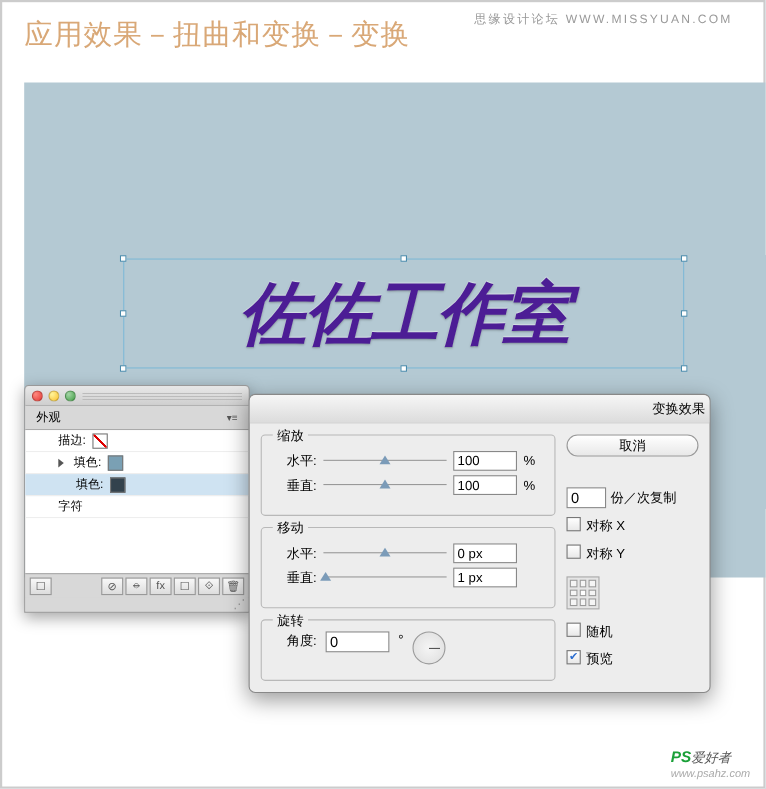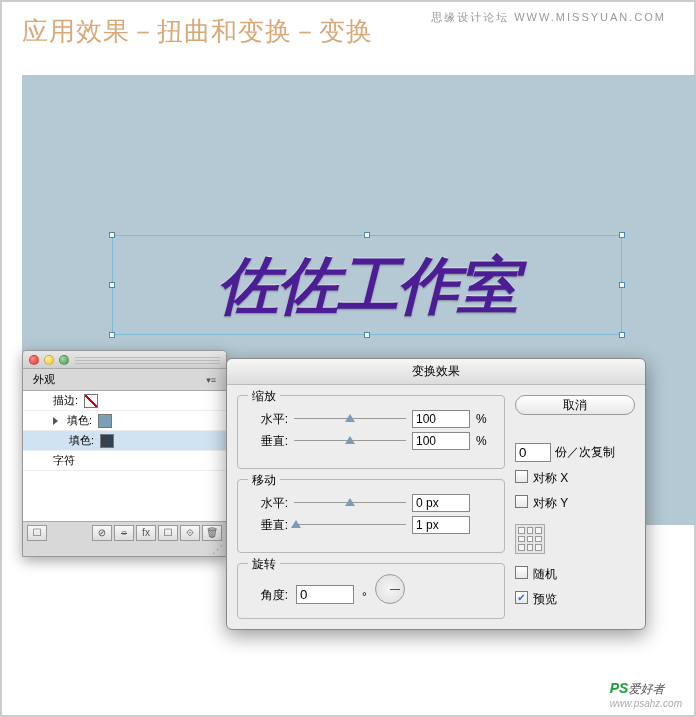--- a/index.html
+++ b/index.html
@@ -36,34 +36,34 @@
 .sw-col1 { background: #7aa0b4; } .sw-col2 { background: #33424d; } .sw-col3 { background: #b4c9d3; }
 .tri { display:inline-block; width:0; height:0; border-top:4px solid transparent; border-bottom:4px solid transparent; border-left:5px solid #555; margin-right:3px;}
 .ap-footer { height: 22px; background: #d8d8d8; border-top: 1px solid #aaa; display: flex; align-items: center; gap: 2px; padding: 0 4px; }
 .ap-footer .fbtn { width: 20px; height: 16px; border: 1px solid #999; background: linear-gradient(#f8f8f8,#ddd); display: flex; align-items: center; justify-content: center; font-size: 10px; color: #555; }
 .ap-footer .strike { text-decoration: line-through; }
 .ap-footer .spacer { flex: 1; }
 .ap-resize { text-align: right; padding-right: 3px; color: #999; font-size: 11px; background: #d8d8d8; }
 
 
 .dialog { position: absolute; top: 358px; left: 226px; width: 420px; background: #ededed; border: 1px solid #888; border-radius: 6px; box-shadow: 0 6px 20px rgba(0,0,0,.4); font-size: 12px; }
-.dlg-title { text-align: center; font-size: 12px; padding: 4px; background: linear-gradient(#f6f6f6,#dcdcdc); border-bottom: 1px solid #bbb; border-radius: 6px 6px 0 0; }
+.dlg-title { text-align: right; font-size: 12px; padding: 4px; background: linear-gradient(#f6f6f6,#dcdcdc); border-bottom: 1px solid #bbb; border-radius: 6px 6px 0 0; }
 .dlg-body { display: flex; padding: 10px; gap: 10px; }
 .dlg-left { flex: 1; display: flex; flex-direction: column; gap: 10px; }
 .fieldset { border: 1px solid #b8b8b8; border-radius: 4px; padding: 10px 12px 14px; position: relative; }
 .fieldset .legend { position: absolute; top: -8px; left: 10px; background: #ededed; padding: 0 4px; font-size: 12px; }
 .frow { display: flex; align-items: center; gap: 6px; margin: 4px 0; }
 .frow label { width: 38px; text-align: right; }
 .frow .slider { flex: 1; height: 14px; position: relative; }
 .frow .slider::before { content:""; position:absolute; left:0; right:0; top:6px; height:1px; background:#999; }
 .frow .slider .thumb { position:absolute; top:2px; left:50%; width:0; height:0; border-left:5px solid transparent; border-right:5px solid transparent; border-bottom:8px solid #7b9bb8; transform: translateX(-50%); }
 .frow .slider .thumb.low { left: 2%; }
 .frow input[type=text] { width: 58px; border: 1px solid #888; padding: 1px 3px; font-size: 12px; text-align: left; background: #fff; }
 .frow .unit { width: 16px; }
-.rotate-row { display:flex; align-items:flex-end; gap:8px; }
+.rotate-row { display:flex; align-items:flex-start; gap:8px; }
 .rotate-dial { width: 30px; height: 30px; border: 1px solid #999; border-radius: 50%; background: radial-gradient(#f5f5f5,#ddd); position: relative; }
 .rotate-dial::after { content:""; position:absolute; top:50%; left:50%; width:10px; height:1px; background:#555; transform-origin:left center; }
 .dlg-right { width: 120px; display: flex; flex-direction: column; gap: 8px; align-items: stretch; }
 .btn { height: 20px; border: 1px solid #3a6ea8; border-radius: 10px; font-size: 12px; display: flex; align-items: center; justify-content: center; cursor: pointer; }
 .btn-primary { background: linear-gradient(#9cc7ff,#3d8fe6); color: #000; font-weight: 500; box-shadow: inset 0 1px 0 rgba(255,255,255,.6); }
 .btn-secondary { background: linear-gradient(#fff,#e8e8e8); border-color: #999; }
 .cpx-row { display:flex; align-items:center; gap:4px; margin-top: 20px; }
 .cpx-row input { width: 36px; border:1px solid #888; padding:1px 3px; background:#fff; }
 .chk-row { display:flex; align-items:flex-start; gap:5px; font-size:12px; }
 .chk { width:13px; height:13px; border:1px solid #777; background:linear-gradient(#fff,#e8e8e8); display:flex; align-items:center; justify-content:center; font-size:10px; color:#2b6dd0; line-height: 1; }

